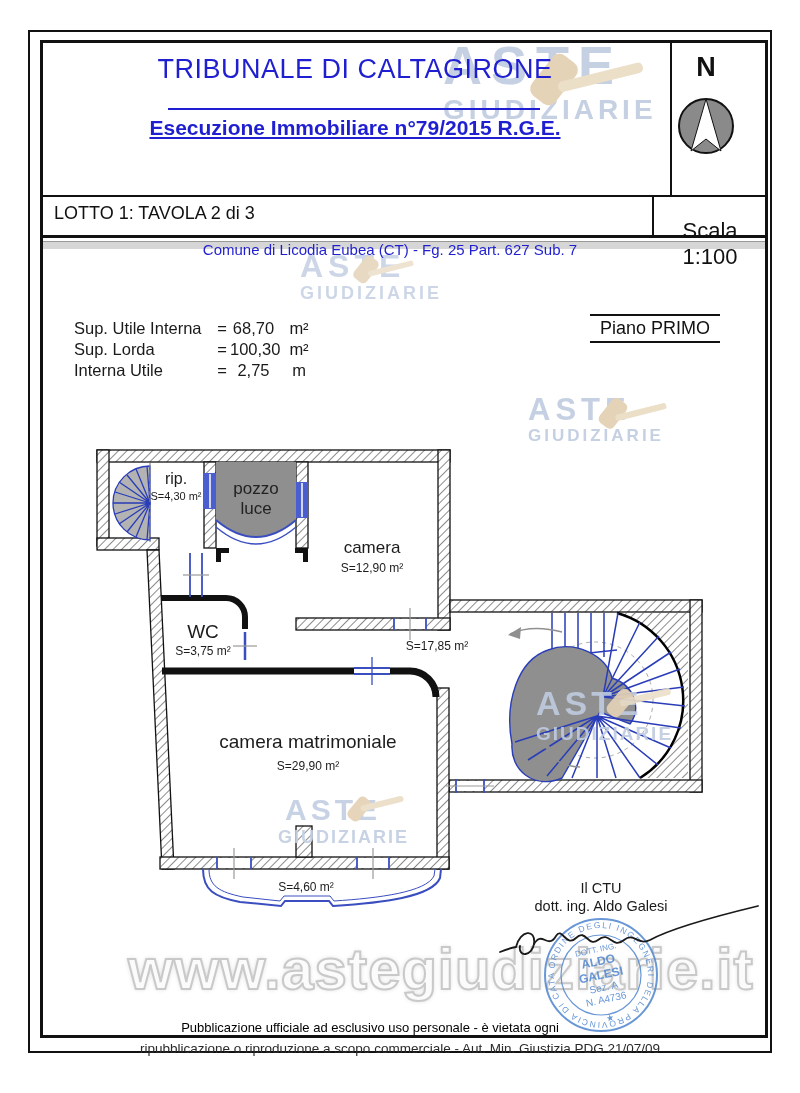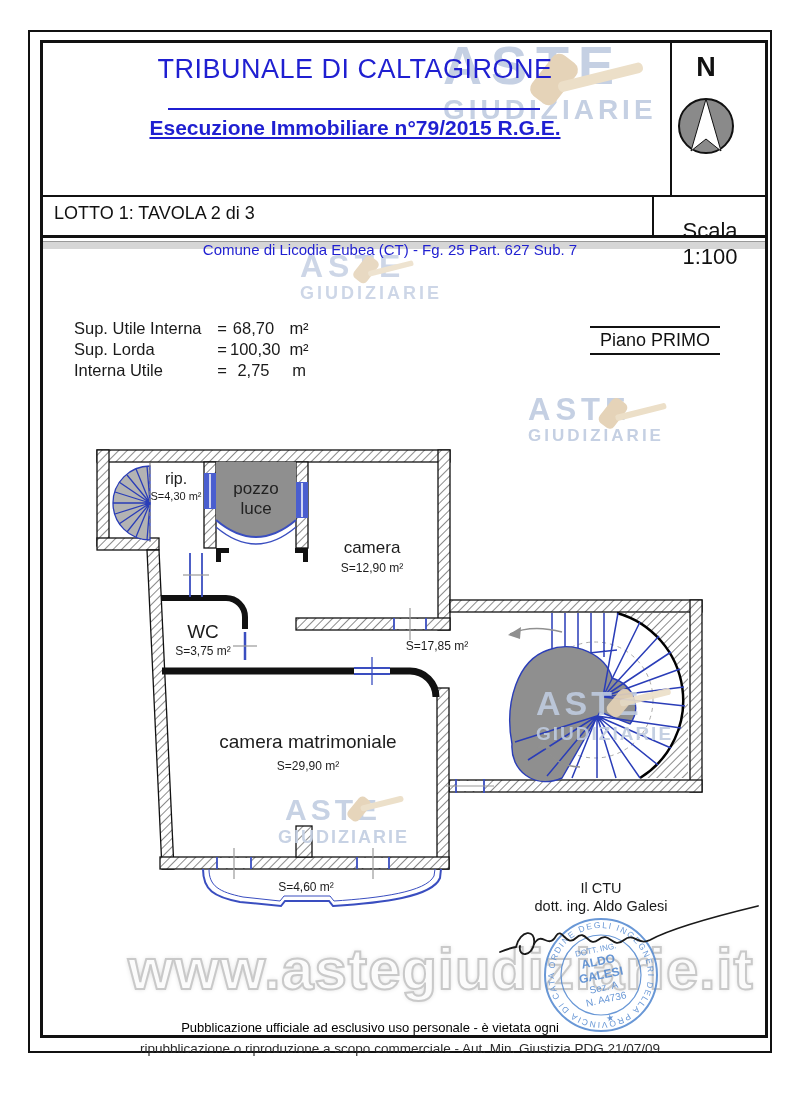--- a/index.html
+++ b/index.html
@@ -23,21 +23,21 @@
   .lotto{left:54px;top:203px;font-size:18px;color:#111;}
   .scala{left:654px;top:218px;width:112px;text-align:center;font-size:22px;color:#111;}
   .comune{left:40px;top:241px;width:700px;text-align:center;font-size:15px;color:#1f1fd1;}
   
   .metrics{left:74px;top:318px;font-size:16.5px;color:#1a1a1a;}
   .metrics .row{display:flex;height:21px;align-items:center;}
   .m-label{width:140px;}
   .m-eq{width:16px;text-align:center;}
   .m-val{width:54px;text-align:center;padding-right:7px;}
   .m-unit{width:30px;text-align:center;}
-  .piano{left:570px;top:326px;width:170px;text-align:center;color:#111;}
+  .piano{left:570px;top:314px;width:170px;text-align:center;color:#111;}
   .piano-name{display:inline-block;border-top:2px solid #111;border-bottom:2px solid #111;padding:2px 10px;font-size:18px;}
   .cortile{font-style:italic;font-size:18px;margin-top:3px;}
   
   .wm{color:#c5d0e3;font-weight:bold;line-height:1;}
   .wm .aste{display:block;}
   .wm .giud{display:block;}
   .wm1{left:443px;top:38px;}
   .wm1 .aste{font-size:54px;letter-spacing:9px;}
   .wm1 .giud{font-size:28px;letter-spacing:4px;margin-top:4px;}
   .wm2{left:300px;top:250px;opacity:.85;}

